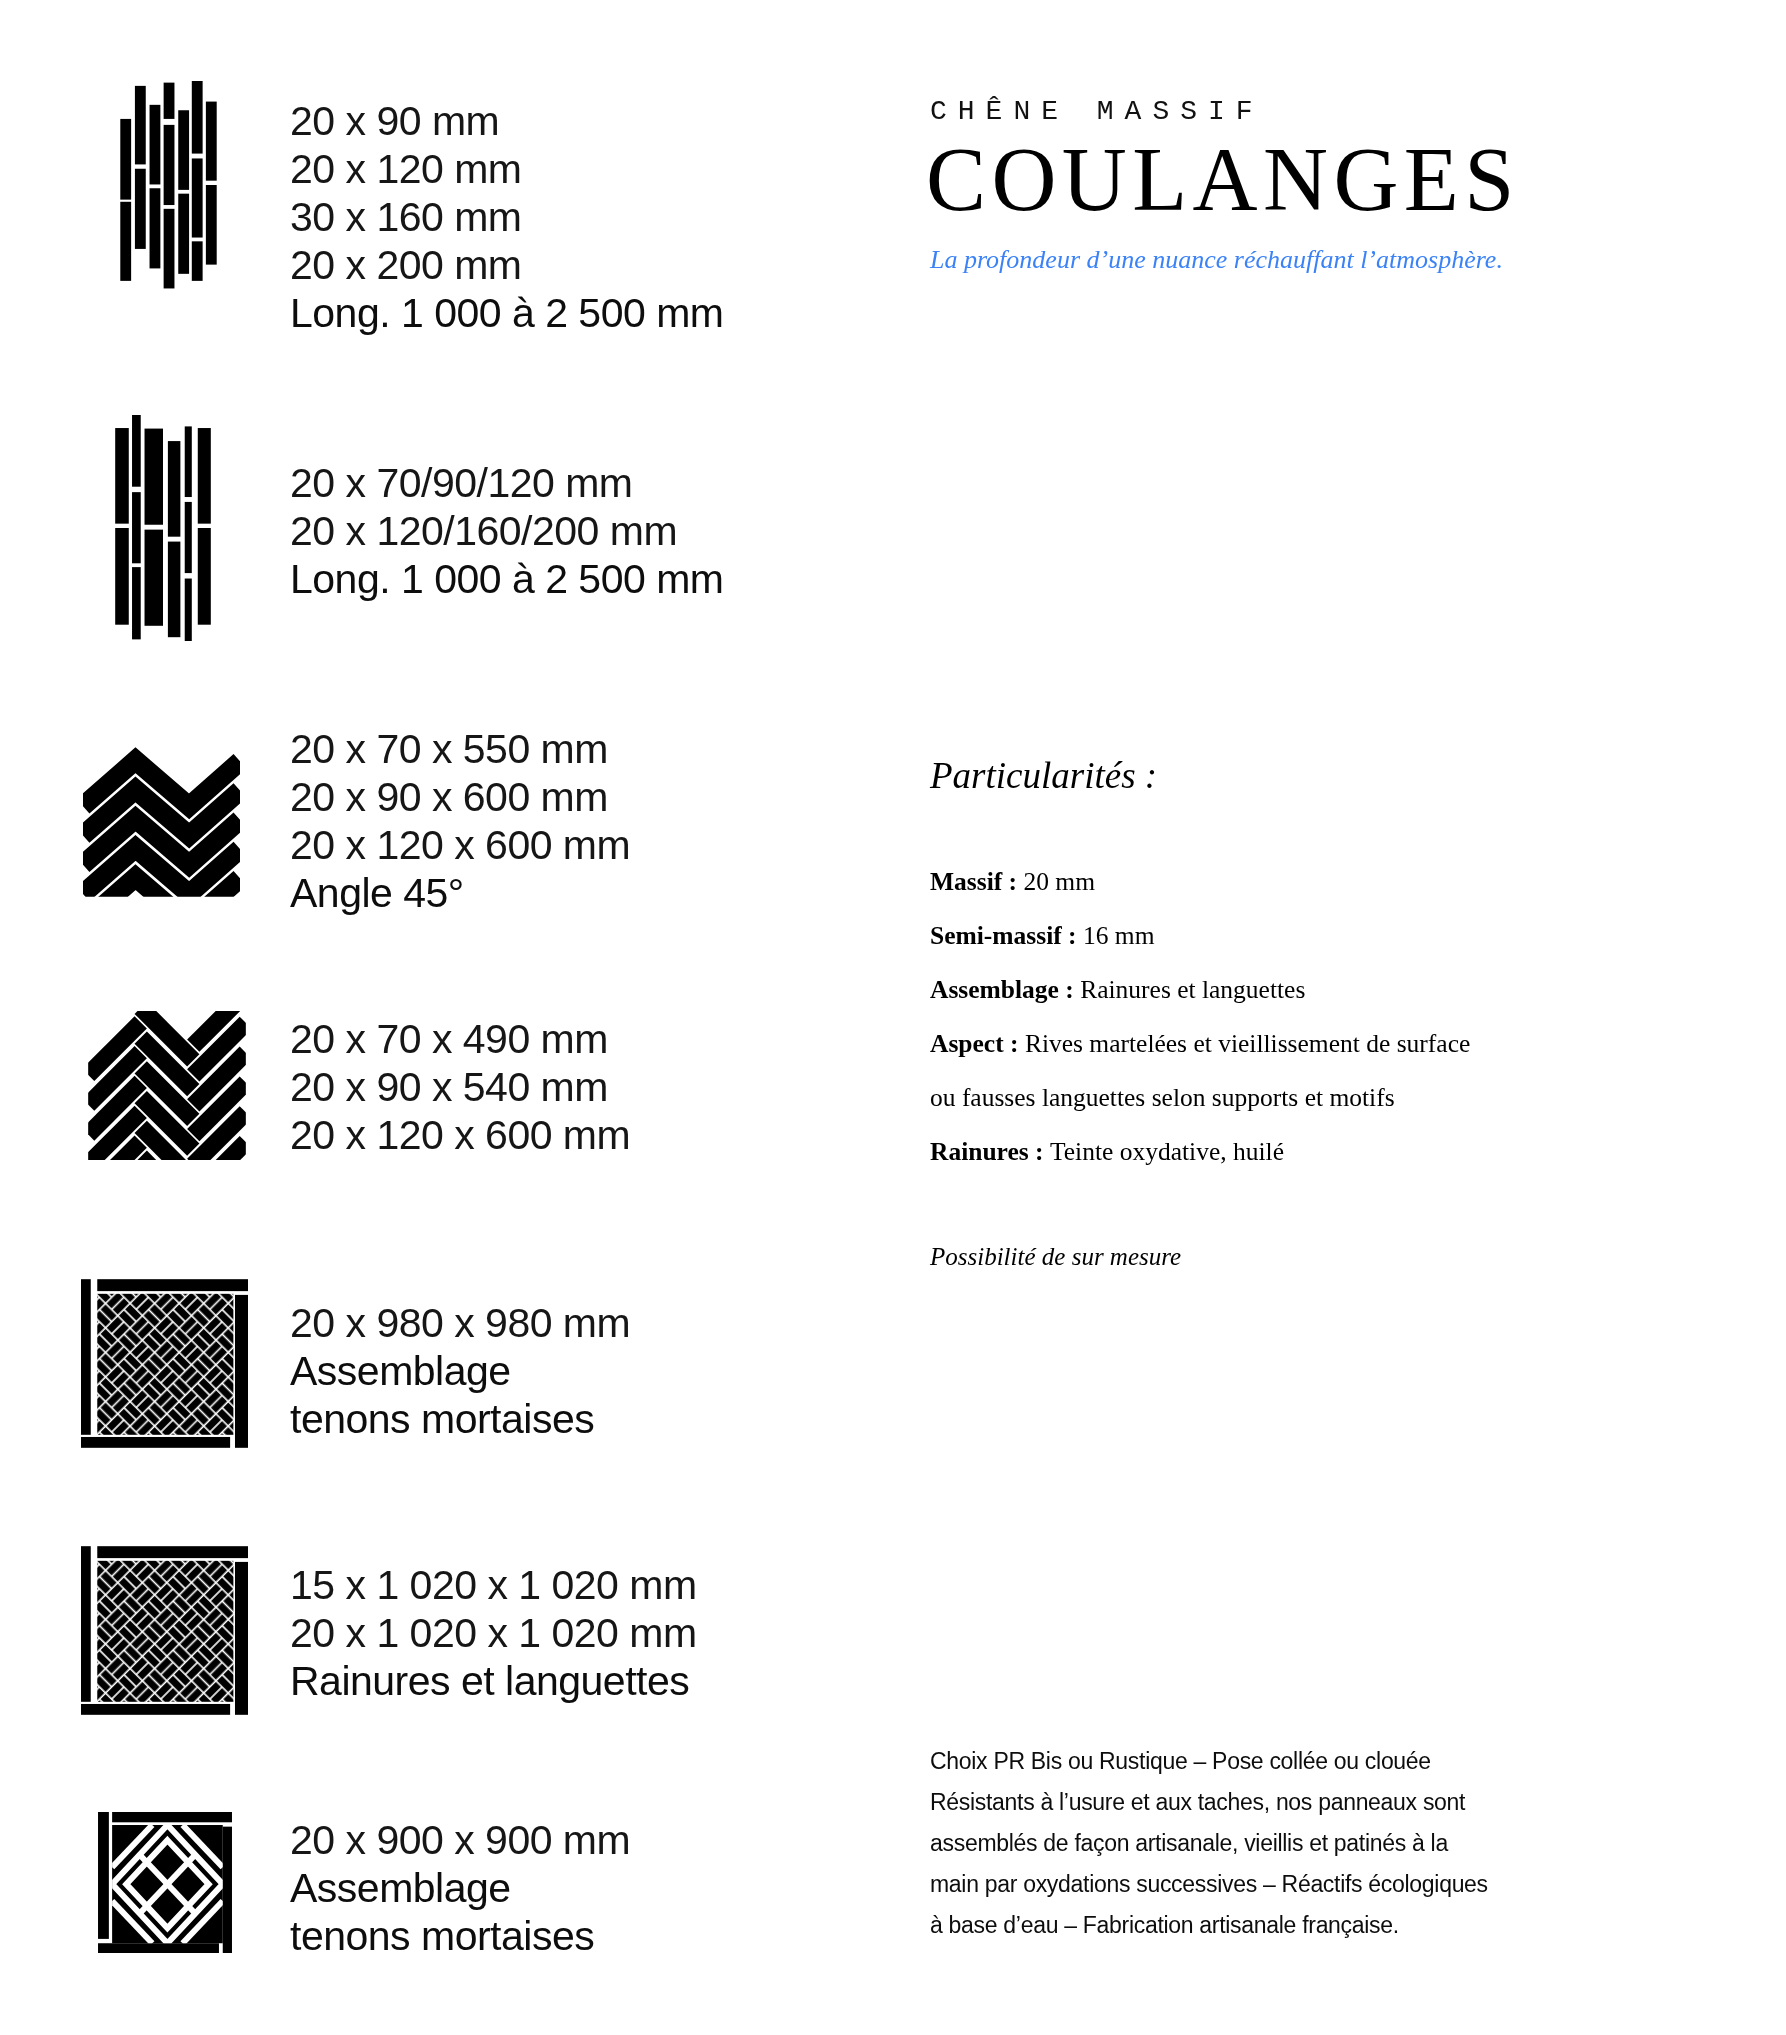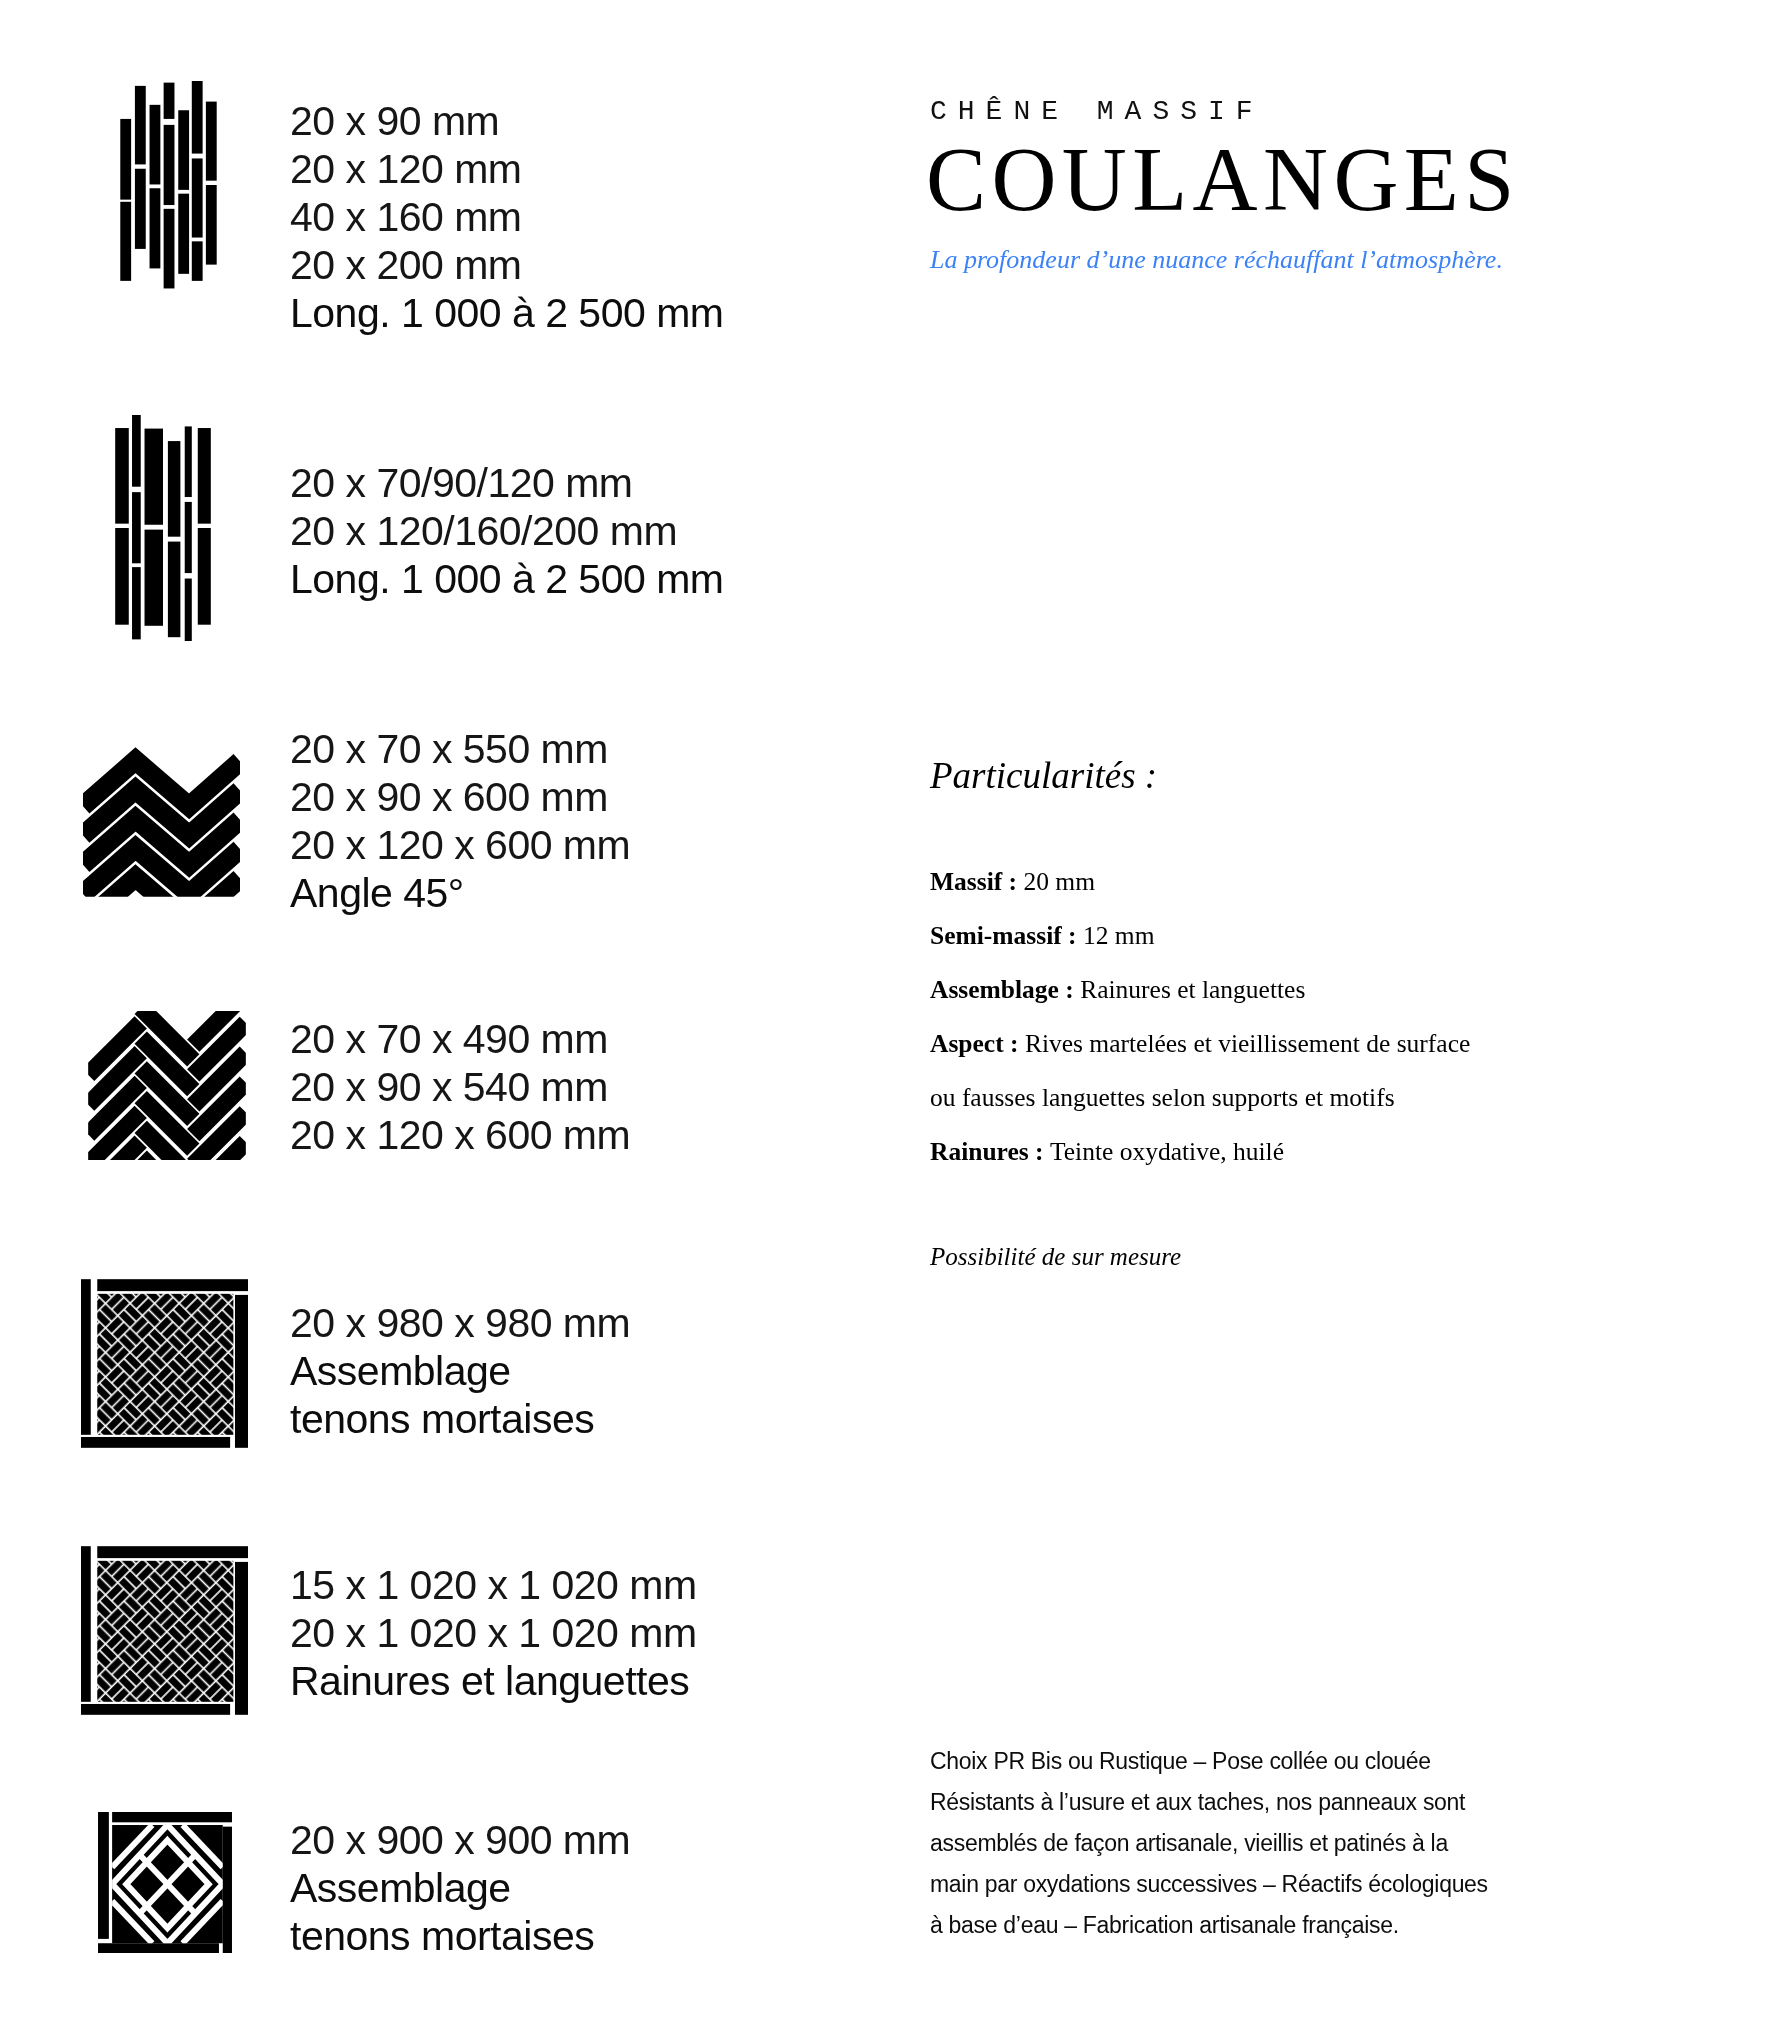--- a/index.html
+++ b/index.html
@@ -53,21 +53,21 @@
       <rect x="132" y="0" width="20" height="134"></rect>
         <rect x="132" y="143" width="20" height="146"></rect>
         <rect x="132" y="296" width="20" height="73"></rect>
       <rect x="158" y="38" width="20" height="146"></rect>
         <rect x="158" y="192" width="20" height="147"></rect>
     </svg>
   </div>
   <div class="fmt-text" style="top:97px">
       <div class="fmt-line">20 x 90 mm</div>
       <div class="fmt-line">20 x 120 mm</div>
-      <div class="fmt-line">40 x 160 mm</div>
+      <div class="fmt-line">30 x 160 mm</div>
       <div class="fmt-line">20 x 200 mm</div>
       <div class="fmt-line bold">Long. 1 000 à 2 500 mm</div>
     </div>
 
   <div class="icon" style="left:115px;top:415px;width:96px;height:226px">
     <svg viewBox="0 0 176 416" fill="#000">
       <rect x="0" y="24" width="25" height="176"></rect>
         <rect x="0" y="208" width="25" height="178"></rect>
       <rect x="31" y="0" width="16" height="132"></rect>
         <rect x="31" y="142" width="16" height="131"></rect>
@@ -215,21 +215,21 @@
   </div>
   <div class="fmt-text" style="top:1816px">
       <div class="fmt-line">20 x 900 x 900 mm</div>
       <div class="fmt-line bold">Assemblage</div>
       <div class="fmt-line bold">tenons mortaises</div>
     </div>
 
   <div class="part-heading">Particularités :</div>
   <div class="part-items">
       <div class="pitem"><span class="plabel">Massif : </span><span class="pvalue">20 mm</span></div>
-      <div class="pitem"><span class="plabel">Semi-massif : </span><span class="pvalue">12 mm</span></div>
+      <div class="pitem"><span class="plabel">Semi-massif : </span><span class="pvalue">16 mm</span></div>
       <div class="pitem"><span class="plabel">Assemblage : </span><span class="pvalue">Rainures et languettes</span></div>
       <div class="pitem"><span class="plabel">Aspect : </span><span class="pvalue">Rives martelées et vieillissement de surface</span></div>
       <div class="pitem"><span class="pvalue">ou fausses languettes selon supports et motifs</span></div>
       <div class="pitem"><span class="plabel">Rainures : </span><span class="pvalue">Teinte oxydative, huilé</span></div>
     </div>
   <div class="part-note">Possibilité de sur mesure</div>
 
   <div class="footer-par">
       <div class="fmt-line bold">Choix PR Bis ou Rustique – Pose collée ou clouée</div>
       <div class="fmt-line bold">Résistants à l’usure et aux taches, nos panneaux sont</div>

